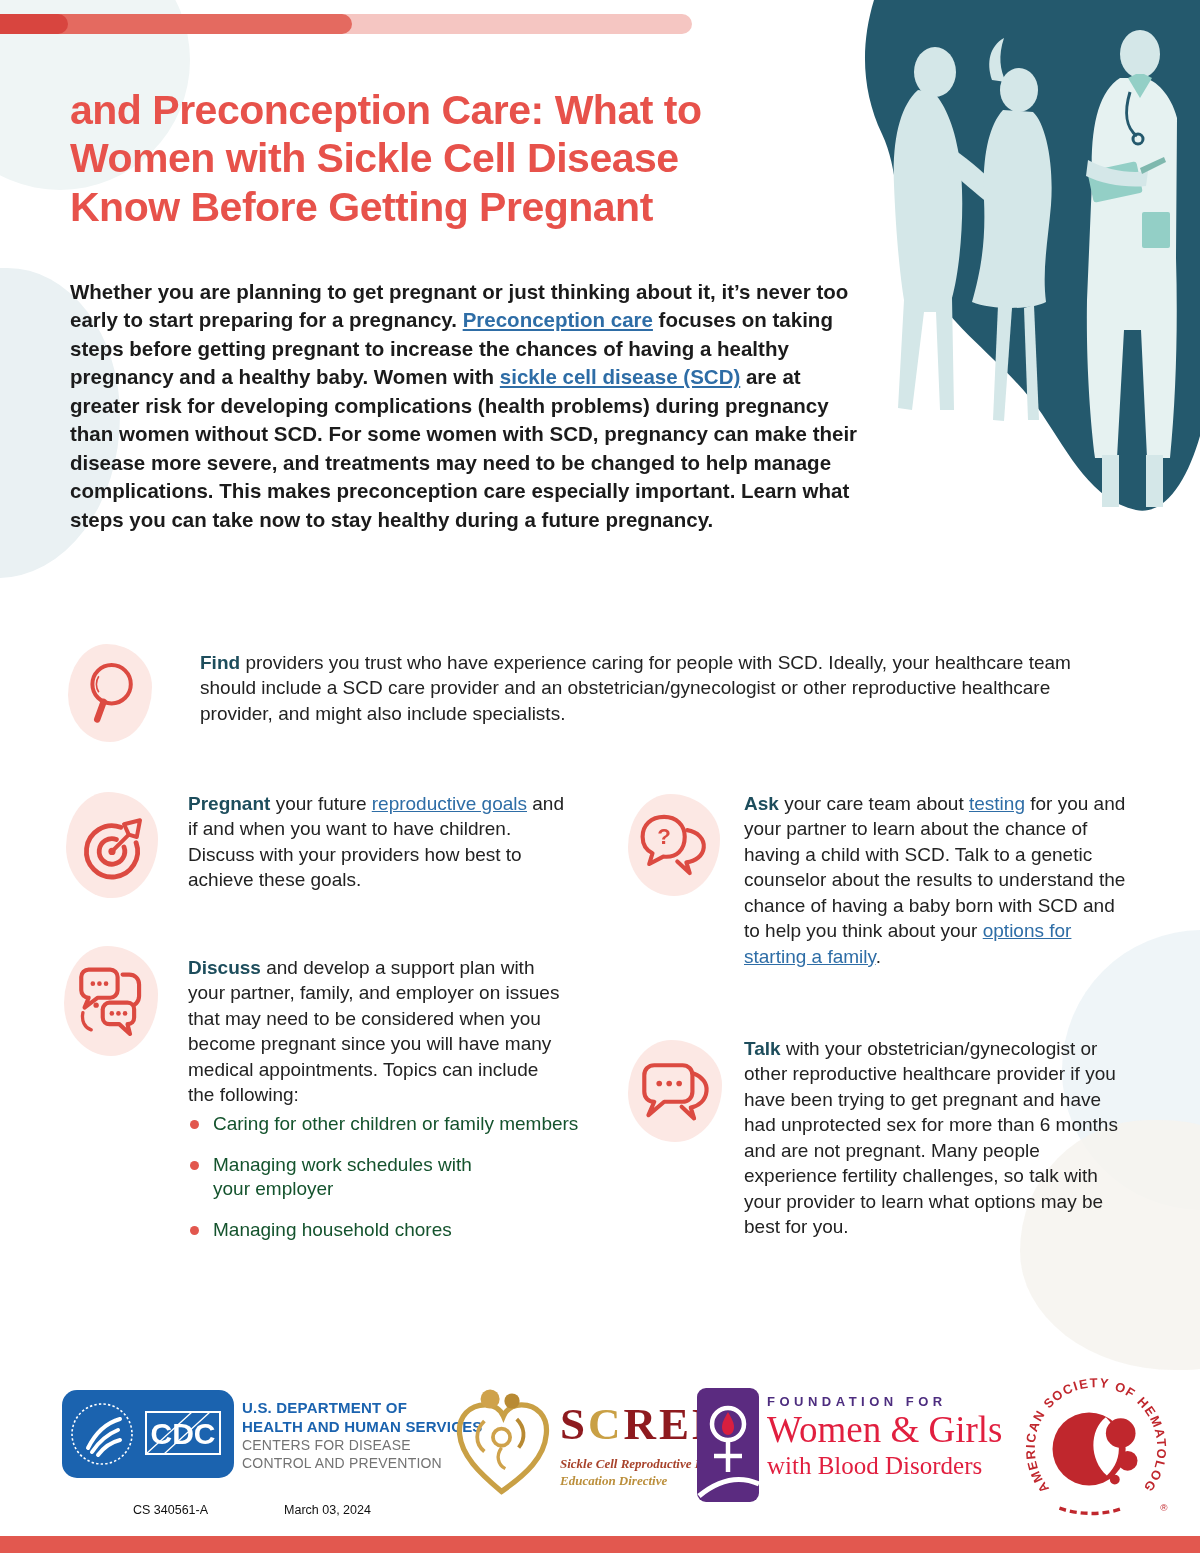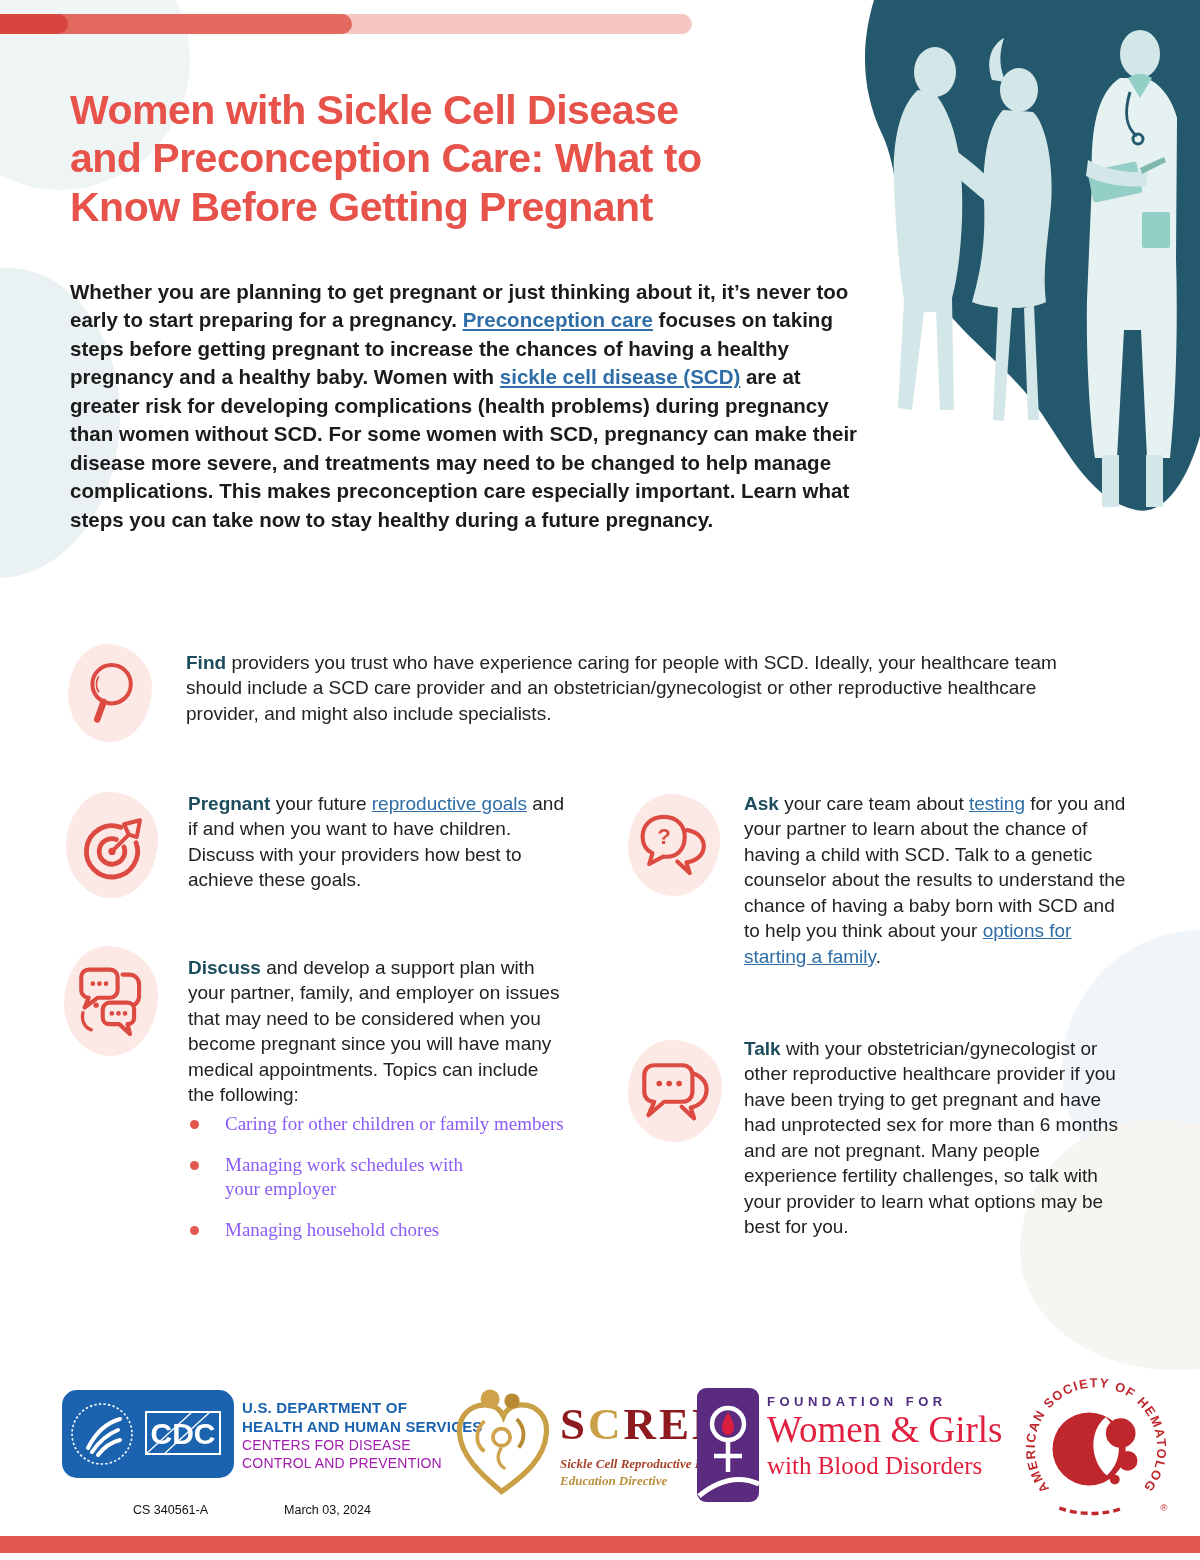--- a/index.html
+++ b/index.html
@@ -23,27 +23,27 @@
 
   .txt-link { color:#2e6da6; text-decoration:underline; cursor:pointer; }
   .lead-word { font-weight:700; color:#1d4d5c; }
 
   .item-text { font-size:19px; line-height:1.34; color:#222222; z-index:2; }
 
   .icon-blob { position:absolute; background:#fce8e4; display:flex; align-items:center; justify-content:center;
                border-radius:46% 54% 50% 50% / 52% 44% 56% 48%; z-index:2; }
 
   ul.bullets { position:absolute; left:190px; top:1112px; width:430px; list-style:none; z-index:2; }
-  ul.bullets li { display:flex; gap:26px; margin-bottom:16px; font-size:19px; line-height:1.3; color:#8b5cf6;font-family:Liberation Serif, serif; }
+  ul.bullets li { display:flex; gap:14px; margin-bottom:16px; font-size:19px; line-height:1.3; color:#14532d; }
   ul.bullets li span.btxt { white-space:pre-line; }
   .bdot { width:9px; height:9px; border-radius:50%; background:#e2574e; margin-top:8px; flex:none; }
 
   
   .hhs-line-bold { font-size:15px; font-weight:700; color:#1b63af; line-height:19px; letter-spacing:0.2px; }
-  .hhs-line { font-size:14px; color:#a21caf; line-height:18px; letter-spacing:0.2px; }
+  .hhs-line { font-size:14px; color:#737373; line-height:18px; letter-spacing:0.2px; }
 
   .scred-name { font-family:"Liberation Serif", serif; font-size:45px; font-weight:700; letter-spacing:3px; color:#8e1a1f; line-height:1; }
   .scred-name .gold { color:#c9a045; }
   .scred-tag1 { font-family:"Liberation Serif", serif; font-style:italic; font-size:13px; font-weight:700; color:#a8432c; line-height:17px; }
   .scred-tag2 { font-family:"Liberation Serif", serif; font-style:italic; font-size:13px; font-weight:700; color:#bb8f3c; line-height:17px; }
 
   .fw-kicker { font-size:13px; font-weight:700; letter-spacing:4.5px; color:#4d2d7f; }
   .fw-name { font-family:"Liberation Serif", serif; font-size:37px; color:#e11f3f; line-height:1.15; }
   .fw-sub { font-family:"Liberation Serif", serif; font-size:25px; color:#e11f3f; line-height:1.1; }
 
@@ -87,35 +87,35 @@
       <rect x="250" y="166" width="50" height="32" rx="3" fill="#93cfc6" transform="rotate(-12 275 182)"></rect>
       <path fill="#d4e7e8" d="M248 160 C 266 170 290 174 308 171 L 306 186 C 286 188 262 184 246 176 Z"></path>
       <path d="M300 168 L 324 157 L 326 162 L 302 174 Z" fill="#7fb8ae"></path>
       <rect x="302" y="212" width="28" height="36" rx="2" fill="#93cfc6"></rect>
       <rect x="262" y="455" width="17" height="52" fill="#d4e7e8"></rect>
       <rect x="306" y="455" width="17" height="52" fill="#d4e7e8"></rect>
     </g>
   </svg>
 
   <div class="abs title">
+    <div>and Preconception Care: What to</div>
     <div>Women with Sickle Cell Disease</div>
-    <div>and Preconception Care: What to</div>
     <div>Know Before Getting Pregnant</div>
   </div>
 
   <div class="abs intro"><span>Whether you are planning to get pregnant or just thinking about it, it’s never too early to start preparing for a pregnancy. </span><a href="#" class="txt-link">Preconception care</a><span> focuses on taking steps before getting pregnant to increase the chances of having a healthy pregnancy and a healthy baby. Women with </span><a href="#" class="txt-link">sickle cell disease (SCD)</a><span> are at greater risk for developing complications (health problems) during pregnancy than women without SCD. For some women with SCD, pregnancy can make their disease more severe, and treatments may need to be changed to help manage complications. This makes preconception care especially important. Learn what steps you can take now to stay healthy during a future pregnancy.</span></div>
 
   <div class="icon-blob" style="left:68px;top:644px;width:84px;height:98px;">
     <svg width="66" height="72" viewBox="0 0 80 90">
       <circle cx="42" cy="34" r="24" fill="none" stroke="#dc4a41" stroke-width="5"></circle>
       <path d="M26 44 C 22 38 22 30 26 24" fill="none" stroke="#dc4a41" stroke-width="2"></path>
       <line x1="32" y1="56" x2="24" y2="78" stroke="#dc4a41" stroke-width="8" stroke-linecap="round"></line>
     </svg>
   </div>
-  <div class="abs item-text" style="left:186px;top:650px;width:905px;"><span class="lead-word">Find</span><span> providers you trust who have experience caring for people with SCD. Ideally, your healthcare team should include a SCD care provider and an obstetrician/gynecologist or other reproductive healthcare provider, and might also include specialists.</span></div>
+  <div class="abs item-text" style="left:200px;top:650px;width:905px;"><span class="lead-word">Find</span><span> providers you trust who have experience caring for people with SCD. Ideally, your healthcare team should include a SCD care provider and an obstetrician/gynecologist or other reproductive healthcare provider, and might also include specialists.</span></div>
 
   <div class="icon-blob" style="left:66px;top:792px;width:92px;height:106px;">
     <svg width="74" height="80" viewBox="0 0 90 100">
       <path d="M 75.1 47.1 A 32 32 0 1 1 55.9 27.9" fill="none" stroke="#dc4a41" stroke-width="6" stroke-linecap="round"></path>
       <path d="M 60 52.5 A 16 16 0 1 1 50.5 43" fill="none" stroke="#dc4a41" stroke-width="6" stroke-linecap="round"></path>
       <circle cx="45" cy="58" r="4.5" fill="#dc4a41"></circle>
       <line x1="45" y1="58" x2="66" y2="37" stroke="#dc4a41" stroke-width="5" stroke-linecap="round"></line>
       <path d="M 60 24 L 80 19 L 76 40 L 66 37 Z" fill="none" stroke="#dc4a41" stroke-width="5" stroke-linejoin="round"></path>
     </svg>
   </div>

